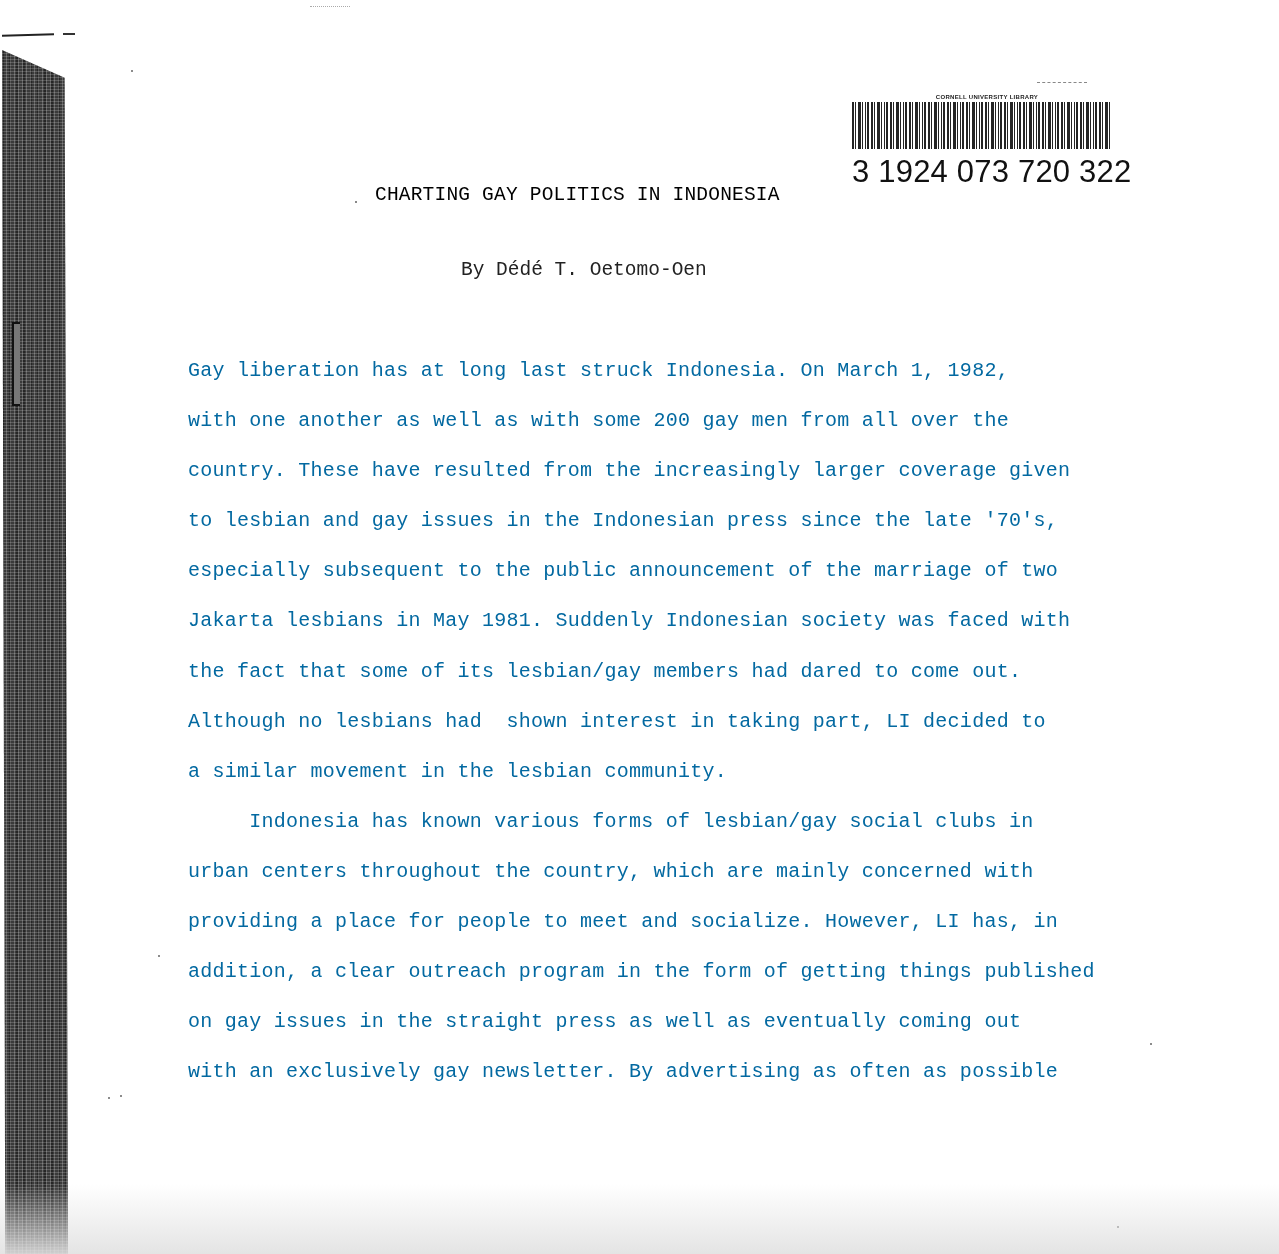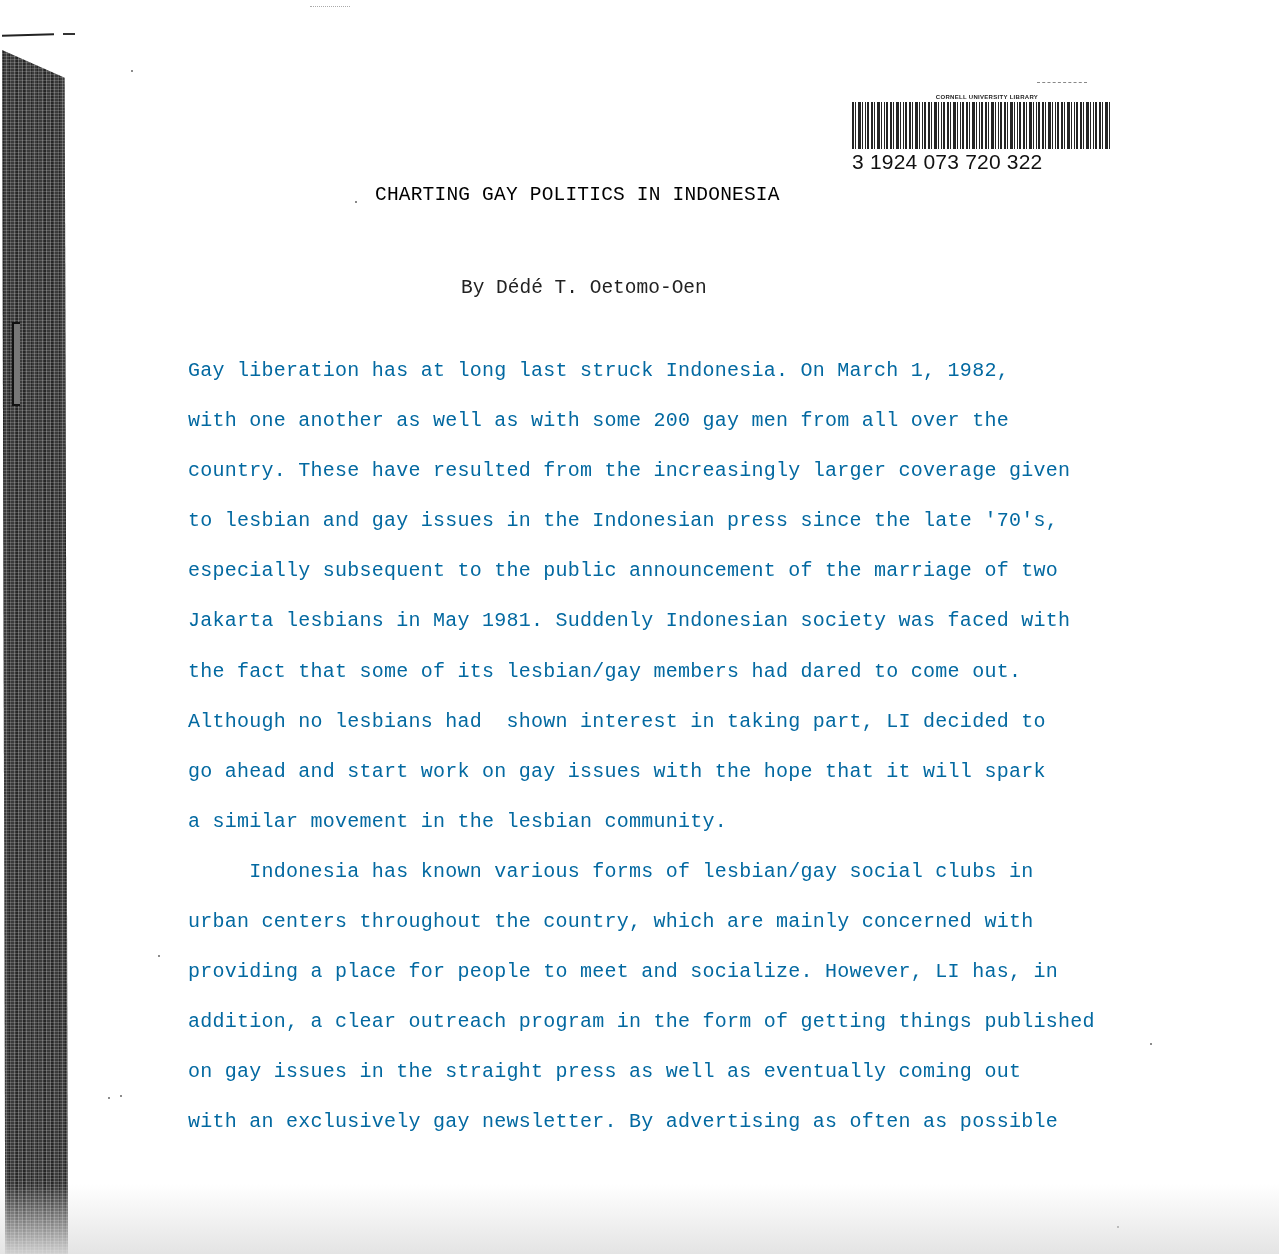--- a/index.html
+++ b/index.html
@@ -108,26 +108,26 @@
           #111 0px, #111 2px, #fff 2px, #fff 3px,
           #111 3px, #111 4px, #fff 4px, #fff 6px,
           #111 6px, #111 9px, #fff 9px, #fff 10px,
           #111 10px, #111 11px, #fff 11px, #fff 13px,
           #111 13px, #111 14px, #fff 14px, #fff 15px,
           #111 15px, #111 17px, #fff 17px, #fff 19px);
       opacity: 0.92;
     }
     .barcode-number {
       font-family: "Liberation Sans", "DejaVu Sans", sans-serif;
-      font-size: 21px;
+      font-size: 31px;
       font-weight: normal;
       color: #111;
       letter-spacing: 0.2px;
       line-height: 24px;
-      margin-top: 1px;
+      margin-top: 11px;
       white-space: pre;
     }
     .barcode-marks {
       position: absolute;
       left: 1037px;
       top: 82px;
       width: 50px;
       height: 1px;
       border-top: 1px dashed #888;
     }
@@ -148,21 +148,20 @@
       width: 2px; height: 2px;
       background: #888;
     }
     .doc-author {
       position: absolute;
       left: 461px;
       top: 259px;
       font-size: 19.5px;
       white-space: pre;
       color: #222;
-      margin-top: 18px;
     }
     
     .body-text {
       position: absolute;
       left: 188px;
       top: 357px;
       width: 1000px;
     }
     .line {
       height: 50.1px;
@@ -204,21 +203,20 @@
 
   <div class="body-text">
     <div class="line">Gay liberation has at long last struck Indonesia. On March 1, 1982,</div>
     <div class="line">with one another as well as with some 200 gay men from all over the</div>
     <div class="line">country. These have resulted from the increasingly larger coverage given</div>
     <div class="line">to lesbian and gay issues in the Indonesian press since the late '70's,</div>
     <div class="line">especially subsequent to the public announcement of the marriage of two</div>
     <div class="line">Jakarta lesbians in May 1981. Suddenly Indonesian society was faced with</div>
     <div class="line">the fact that some of its lesbian/gay members had dared to come out.</div>
     <div class="line">Although no lesbians had  shown interest in taking part, LI decided to</div>
-    <div class="line">go ahead and start work on gay issues with the hope that it will spark</div>
     <div class="line">a similar movement in the lesbian community.</div>
     <div class="line">     Indonesia has known various forms of lesbian/gay social clubs in</div>
     <div class="line">urban centers throughout the country, which are mainly concerned with</div>
     <div class="line">providing a place for people to meet and socialize. However, LI has, in</div>
     <div class="line">addition, a clear outreach program in the form of getting things published</div>
     <div class="line">on gay issues in the straight press as well as eventually coming out</div>
     <div class="line">with an exclusively gay newsletter. By advertising as often as possible</div>
   </div>
 
   <div class="bottom-fade"></div>

